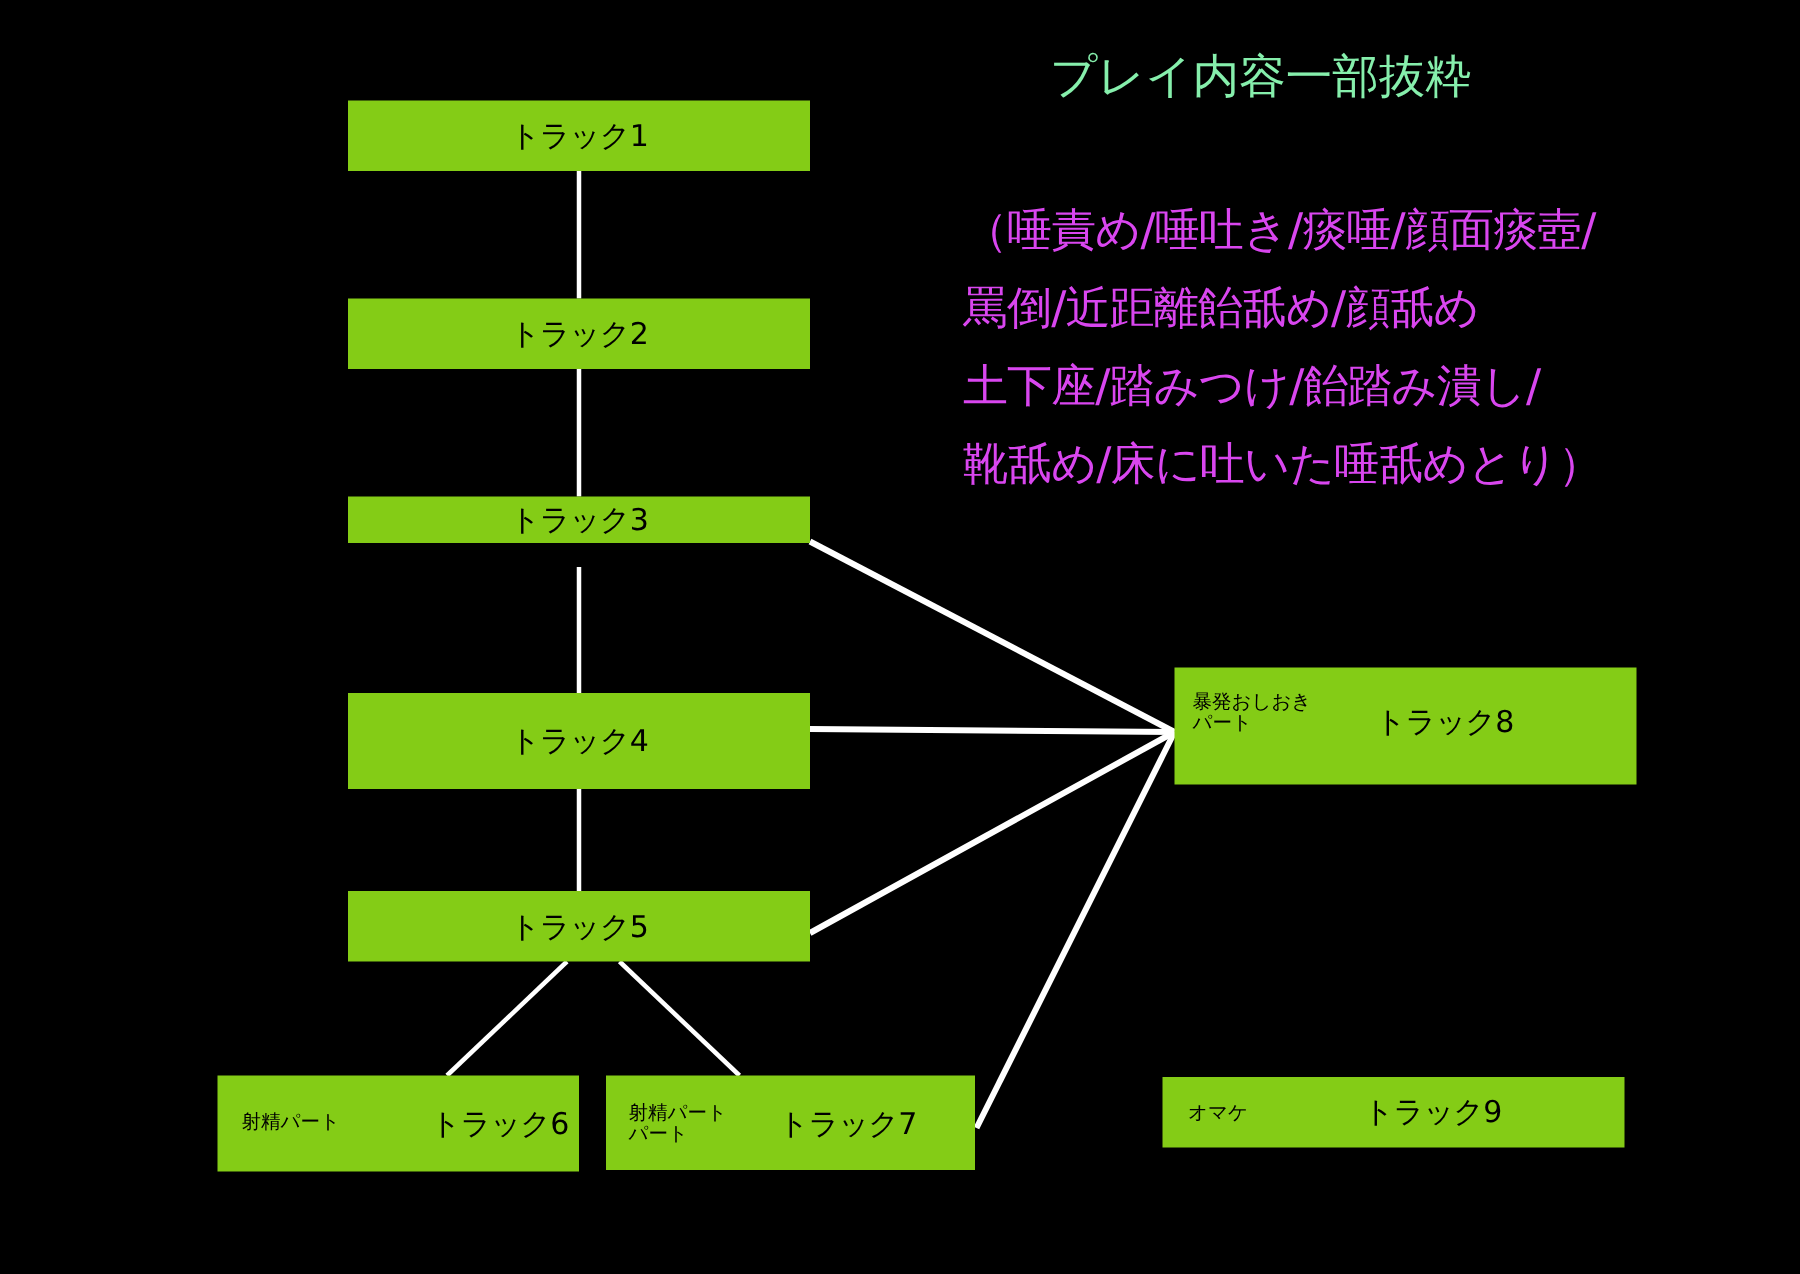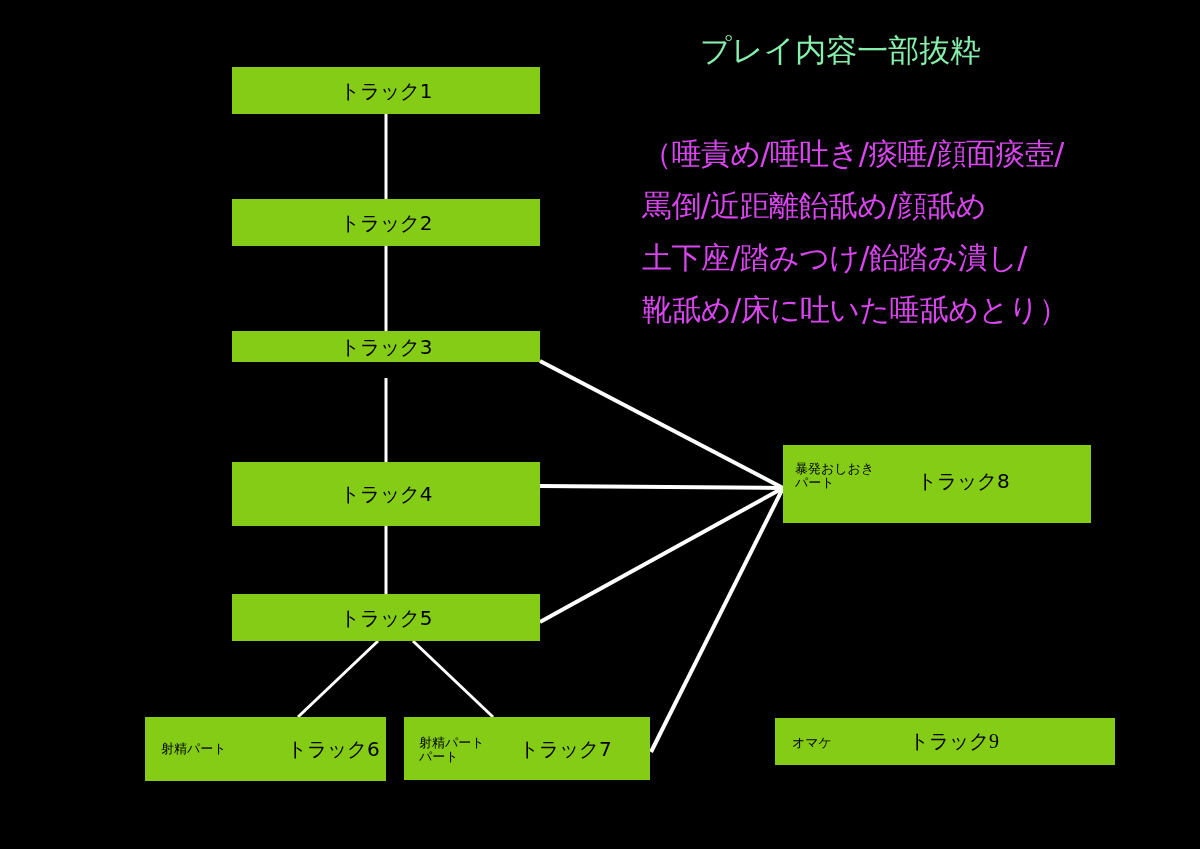--- a/index.html
+++ b/index.html
@@ -62,16 +62,16 @@
 <div class="box" style="left:404px;top:717px;width:246px;height:63px;">
   <span class="note" style="left:15px;top:19px;">射精パート
 パート</span>
   <span class="track" style="left:115px;top:19px;">トラック7</span>
 </div>
 <div class="box" style="left:783px;top:445px;width:308px;height:78px;">
   <span class="note" style="left:12px;top:17px;">暴発おしおき
 パート</span>
   <span class="track" style="left:134px;top:23px;">トラック8</span>
 </div>
-<div class="box" style="left:775px;top:718px;width:340px;height:47px;">
+<div class="box" style="left:775px;top:718px;width:308px;height:47px;">
   <span class="note" style="left:17px;top:18px;">オマケ</span>
-  <span class="track" style="left:134px;top:10px;font-family:Liberation Serif, serif;">トラック9</span>
+  <span class="track" style="left:134px;top:10px;">トラック9</span>
 </div>
 
 </body></html>

